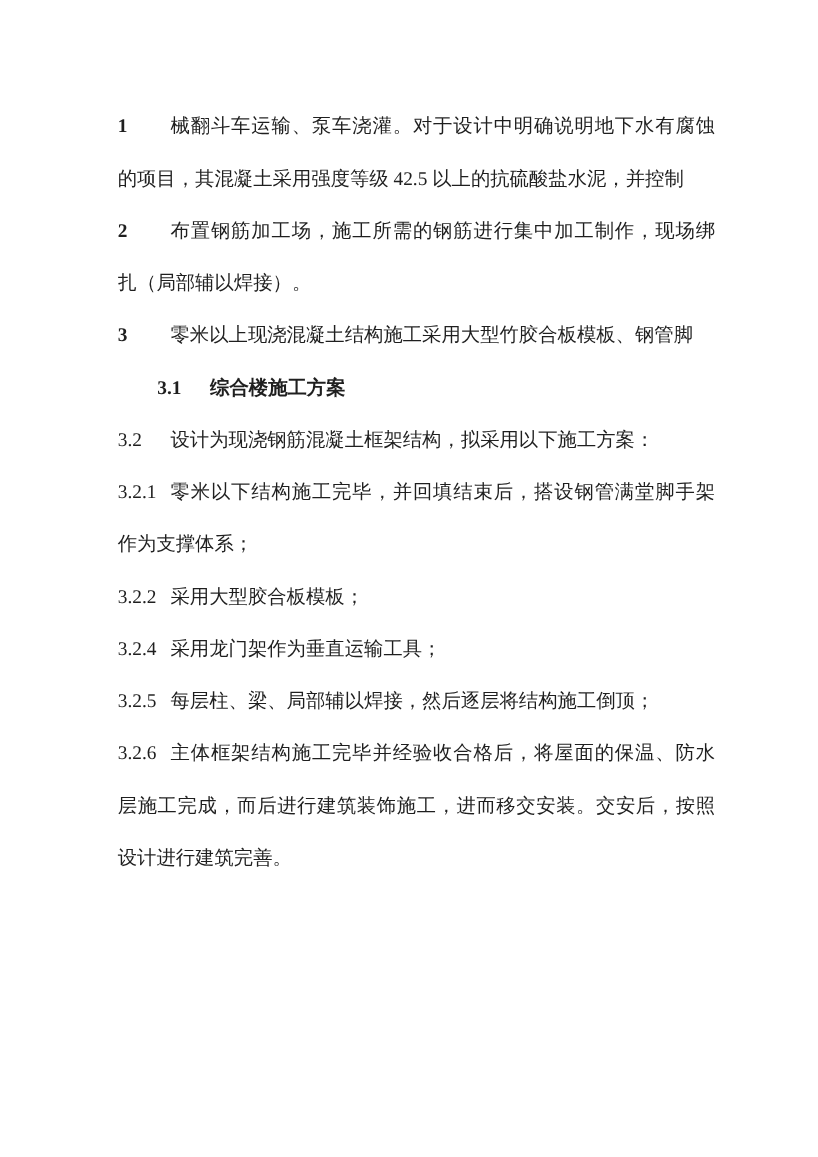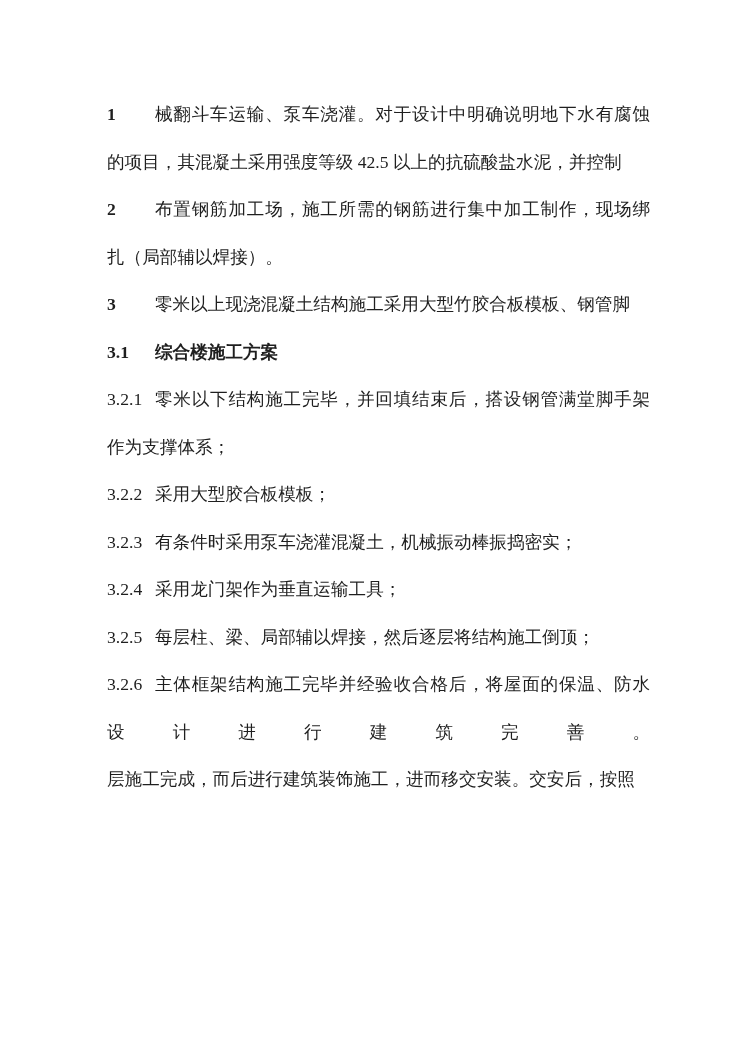--- a/index.html
+++ b/index.html
@@ -31,21 +31,21 @@
   .line.first {
     position: relative;
     padding-left: 48px;
   }
   .num {
     position: absolute;
     left: 0;
     top: 0;
   }
   .bold-num .num { font-weight: 700; }
-  .heading .num, .heading .txt { font-weight: 700; }
+  .heading .num, .heading .txt { font-weight: 700; margin-left: 36px; }
 </style>
 </head>
 <body>
 
 <div class="page">
   <div class="doc">
 
     <div class="para bold-num">
       <div class="line first">
         <span class="num">1</span><span class="txt">械翻斗车运输、泵车浇灌。对于设计中明确说明地下水有腐蚀</span>
@@ -65,54 +65,54 @@
         <span class="num">3</span><span class="txt">零米以上现浇混凝土结构施工采用大型竹胶合板模板、钢管脚</span>
       </div>
     </div>
 
     <div class="para heading">
       <div class="line first">
         <span class="num">3.1</span><span class="txt">综合楼施工方案</span>
       </div>
     </div>
 
+    <div class="para">
+      <div class="line first">
+        <span class="num">3.2</span><span class="txt">设计为现浇钢筋混凝土框架结构，拟采用以下施工方案：</span>
+      </div>
+    </div>
 
     <div class="para">
       <div class="line first">
         <span class="num">3.2.1</span><span class="txt">零米以下结构施工完毕，并回填结束后，搭设钢管满堂脚手架</span>
       </div>
       <div class="line">作为支撑体系；</div>
     </div>
 
     <div class="para">
       <div class="line first">
         <span class="num">3.2.2</span><span class="txt">采用大型胶合板模板；</span>
       </div>
     </div>
 
-    <div class="para">
-      <div class="line first">
-        <span class="num">3.2.3</span><span class="txt">有条件时采用泵车浇灌混凝土，机械振动棒振捣密实；</span>
-      </div>
-    </div>
 
     <div class="para">
       <div class="line first">
         <span class="num">3.2.4</span><span class="txt">采用龙门架作为垂直运输工具；</span>
       </div>
     </div>
 
     <div class="para">
       <div class="line first">
         <span class="num">3.2.5</span><span class="txt">每层柱、梁、局部辅以焊接，然后逐层将结构施工倒顶；</span>
       </div>
     </div>
 
     <div class="para">
       <div class="line first">
         <span class="num">3.2.6</span><span class="txt">主体框架结构施工完毕并经验收合格后，将屋面的保温、防水</span>
       </div>
+      <div class="line">层施工完成，而后进行建筑装饰施工，进而移交安装。交安后，按照</div>
       <div class="line">设计进行建筑完善。</div>
-      <div class="line">层施工完成，而后进行建筑装饰施工，进而移交安装。交安后，按照</div>
     </div>
 
   </div>
 </div>
 
 </body></html>

